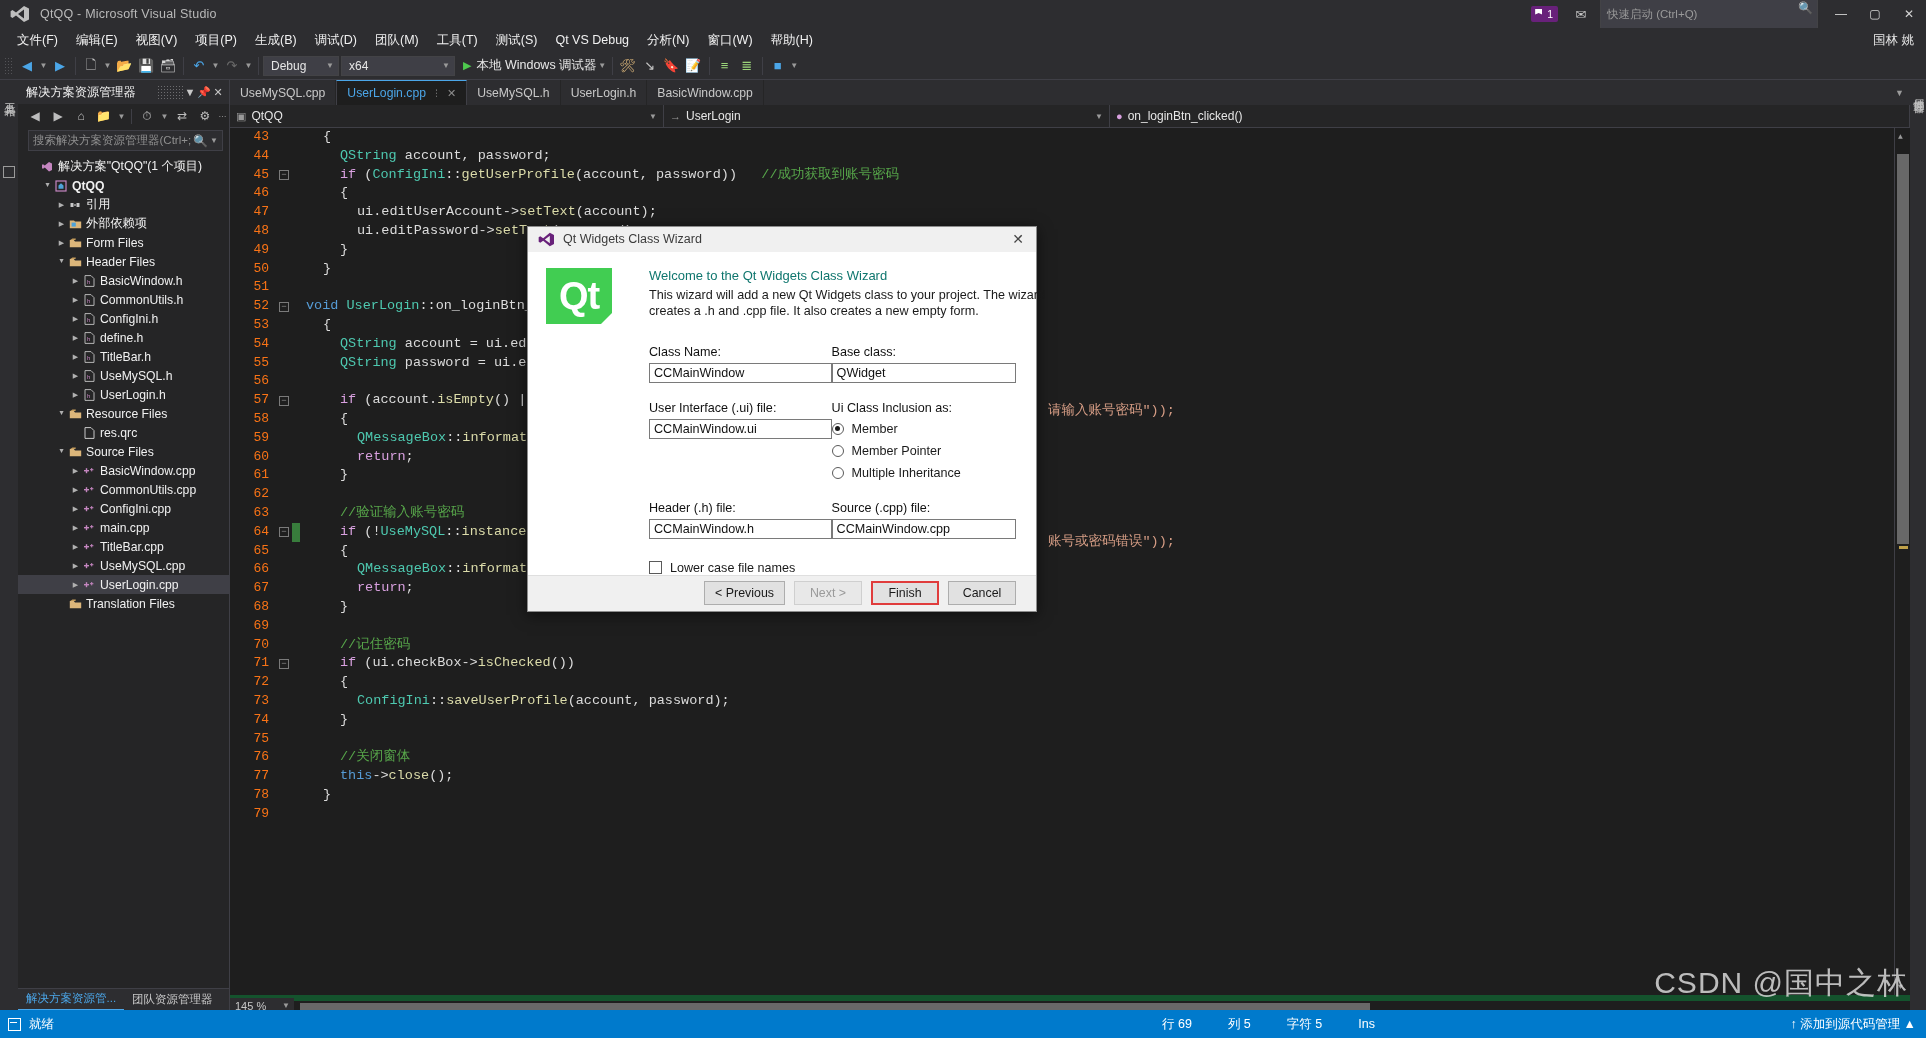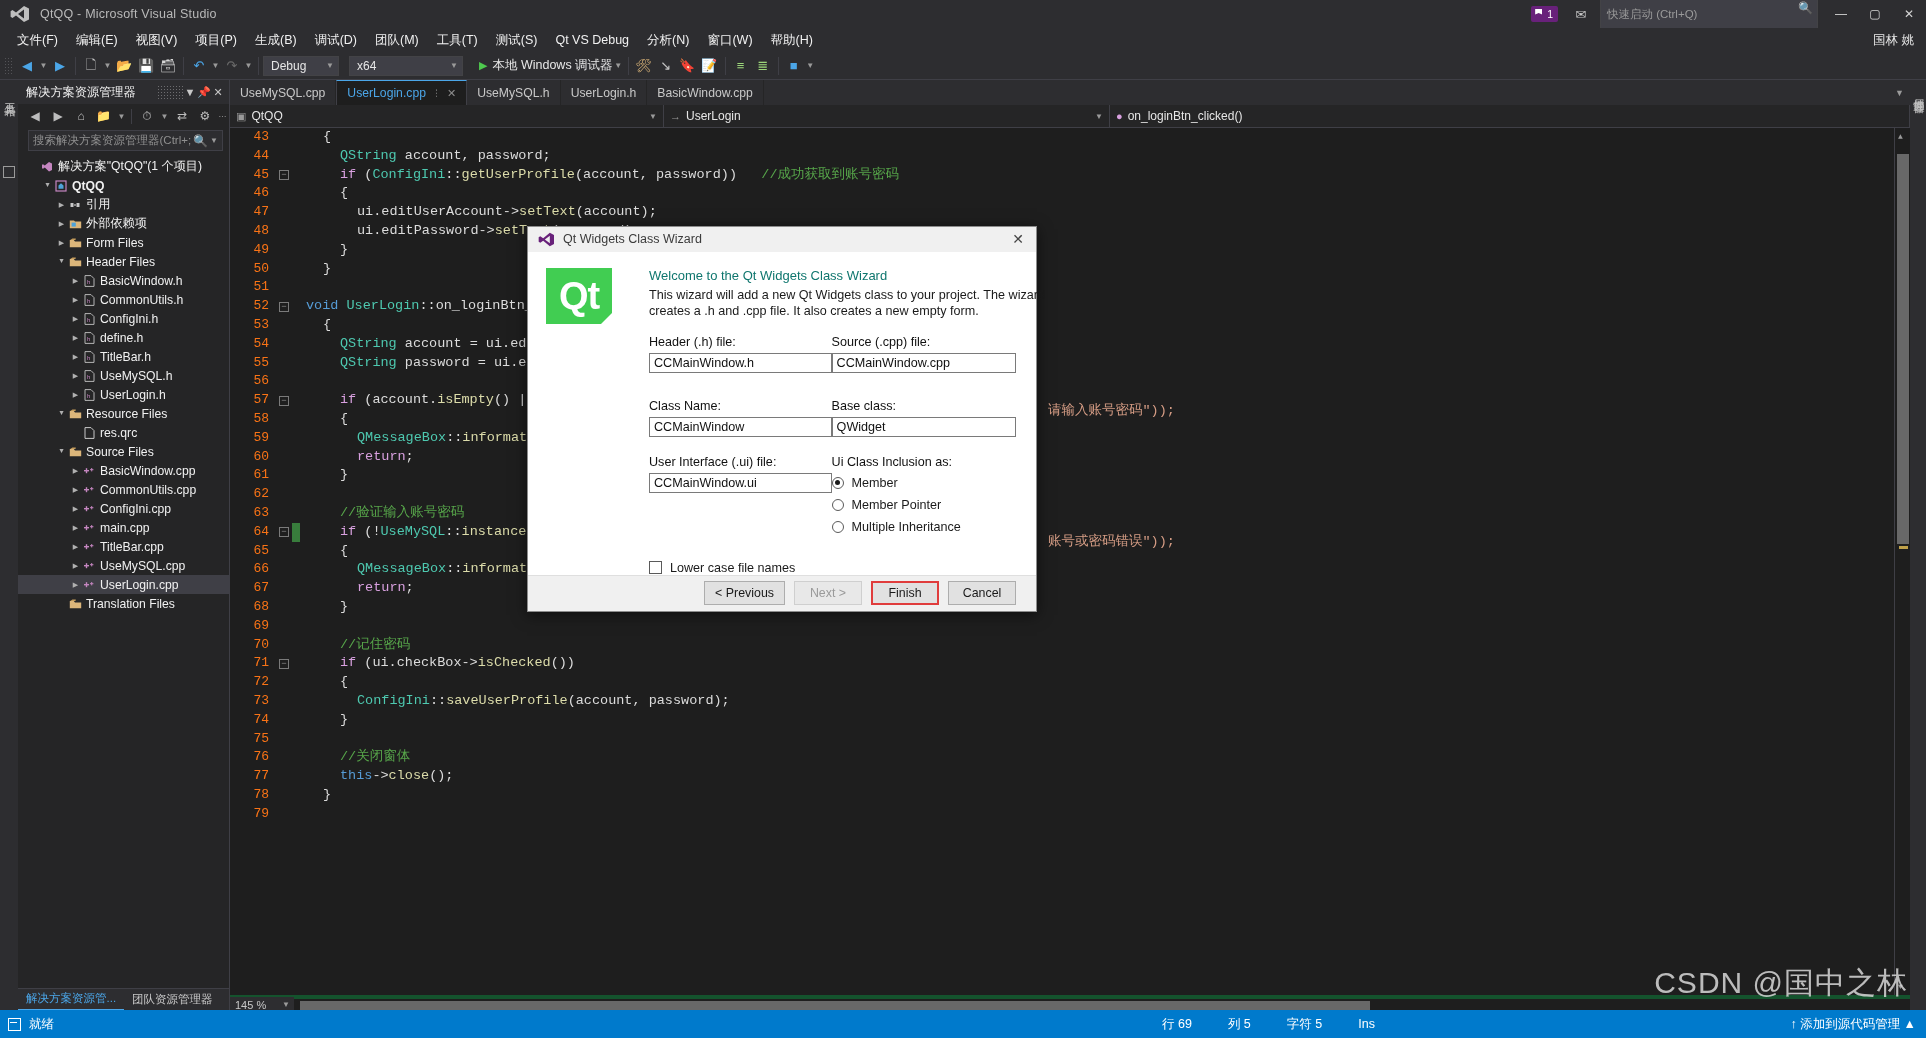--- a/index.html
+++ b/index.html
@@ -43,21 +43,21 @@
              padding-left:4px; border-bottom:1px solid #3f3f46; }
   .grip { width:9px; height:18px; margin-right:3px;
           background-image: radial-gradient(#5a5a5e 38%, transparent 40%);
           background-size:3px 3px; opacity:.85;}
   .tbtn { width:22px; height:22px; display:flex; align-items:center; justify-content:center;
           color:#c3c3c3; font-size:13px; }
   .tsep { width:1px; height:18px; background:#3f3f46; margin:0 4px; }
   .caret { color:#9a9a9a; font-size:8px; width:11px; text-align:center; }
   .combo { height:20px; background:#3f3f46; border:1px solid #434346; color:#e6e6e6;
            font-size:12px; display:flex; align-items:center; padding:0 4px 0 7px;
-           margin-right:10px; }
+           margin-right:2px; }
   .combo .cv { flex:1; }
   .combo .cr { color:#9a9a9a; font-size:8px; padding-left:8px; }
   .run-play { color:#4ec94e; font-size:11px; margin:0 5px 0 6px; }
   .run-label { color:#e8e8e8; font-size:12.5px; }
 
   
   .body { position:absolute; top:80px; left:0; right:0; bottom:28px; display:flex; }
 
   .leftrail { width:18px; background:#2d2d30; position:relative; }
   .leftrail .vtext { position:absolute; top:14px; left:1px; width:16px;
@@ -132,21 +132,21 @@
   .str  { color:#d69d85; }
   .cmt  { color:#57a64a; }
   .pln  { color:#dcdcdc; }
   .ctrl { color:#d8a0df; }
   .mark-green { background:#387d3c; }
 
   .vscroll { position:absolute; right:0; top:0; bottom:0; width:16px; background:#1e1e1e;
              border-left:1px solid #3f3f46; }
   .vscroll .thumb { position:absolute; left:2px; width:12px; background:#686868; }
   .vscroll .tickup, .vscroll .tickdn { position:absolute; left:3px; color:#9a9a9a; font-size:8px;}
-  .hscroll { height:15px; background:#1e1e1e; border-top:4px solid #14532d; position:relative;
+  .hscroll { height:15px; background:#1e1e1e; border-top:6px solid #14532d; position:relative;
              display:flex; align-items:center; }
   .zoomsel { width:64px; height:15px; background:#2d2d30; color:#c8c8c8; font-size:11px;
              display:flex; align-items:center; padding-left:5px; }
   .zoomsel .cr { margin-left:auto; padding-right:4px; color:#9a9a9a; font-size:8px; }
   .hthumb { position:absolute; height:11px; background:#686868; top:2px; }
 
   .rightrail { width:16px; background:#2d2d30; position:relative; }
   .rightrail .vtext { position:absolute; top:10px; left:0; width:16px; writing-mode:vertical-rl;
      color:#c0c0c0; font-size:11px; letter-spacing:1px; }
 
@@ -736,31 +736,20 @@
 
       <div class="dlg-body">
         <div class="qt-logo">
           <span>Qt</span>
         </div>
         <div class="dlg-head-txt">
           <div class="dlg-h1">Welcome to the Qt Widgets Class Wizard</div>
           <div class="dlg-p">This wizard will add a new Qt Widgets class to your project. The wizard creates a .h and .cpp file. It also creates a new empty form.</div>
         </div>
 
-        <div class="form" style="margin-top:16px;">
-          <div class="col-l">
-            <div class="flabel">Header (.h) file:</div>
-            <input class="ftext" value="CCMainWindow.h" style="">
-          </div>
-          <div class="col-r">
-            <div class="flabel">Source (.cpp) file:</div>
-            <input class="ftext" value="CCMainWindow.cpp" style="">
-          </div>
-        </div>
-
         <div class="form">
           <div class="col-l">
             <div class="flabel">Class Name:</div>
             <input class="ftext" value="CCMainWindow" style="">
             <div class="gap"></div>
             <div class="flabel">User Interface (.ui) file:</div>
             <input class="ftext" value="CCMainWindow.ui" style="">
           </div>
           <div class="col-r">
             <div class="flabel">Base class:</div>
@@ -775,20 +764,31 @@
               <span class="radio"></span>
               <span>Member Pointer</span>
             </div>
             <div class="radio-row">
               <span class="radio"></span>
               <span>Multiple Inheritance</span>
             </div>
           </div>
         </div>
 
+        <div class="form" style="margin-top:16px;">
+          <div class="col-l">
+            <div class="flabel">Header (.h) file:</div>
+            <input class="ftext" value="CCMainWindow.h" style="">
+          </div>
+          <div class="col-r">
+            <div class="flabel">Source (.cpp) file:</div>
+            <input class="ftext" value="CCMainWindow.cpp" style="">
+          </div>
+        </div>
+
         <div class="check-row">
           <span class="chk"></span>
           <span>Lower case file names</span>
         </div>
       </div>
 
       <div class="dlg-foot">
         <div class="dbtn">&lt; Previous</div>
         <div class="dbtn disabled">Next &gt;</div>
         <div class="dbtn focus">Finish</div>

